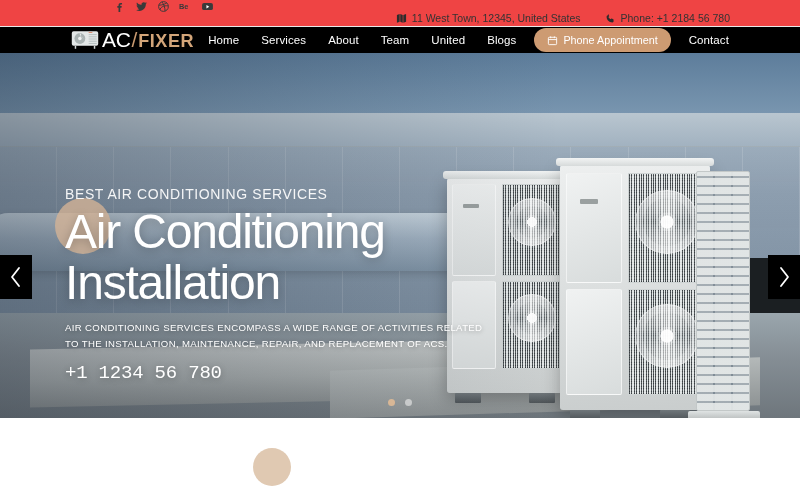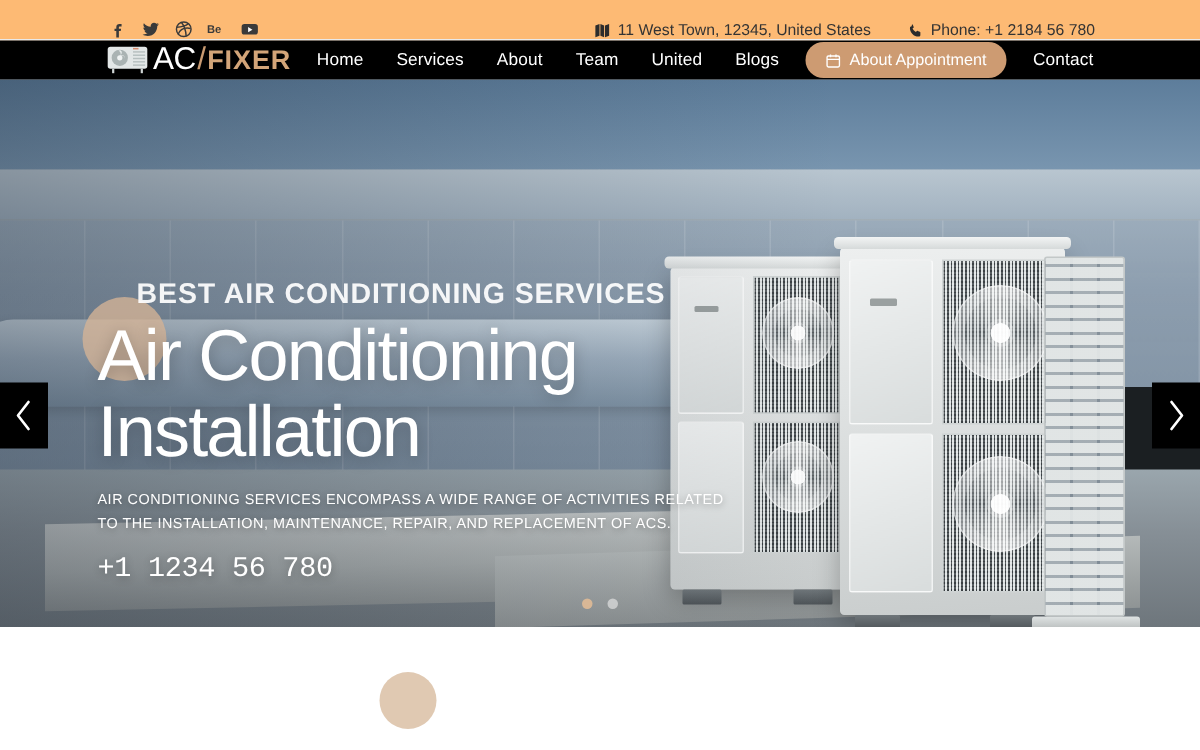--- a/index.html
+++ b/index.html
@@ -5,22 +5,22 @@
   * { margin:0; padding:0; box-sizing:border-box; }
   html,body { width:800px; height:500px; overflow:hidden; }
   body {
     font-family:"Liberation Sans", sans-serif;
     background:#ffffff;
     -webkit-font-smoothing:antialiased;
   }
 
   
   .topbar{
-    height:27px; background:#fdba74; display:flex; align-items:flex-end;
-    padding:0 70px 0 72px; border-bottom:1px solid #e9e9e9;
+    height:27px; background:#ef4444; display:flex; align-items:flex-start;
+    padding:0 70px 0 113px; border-bottom:1px solid #e9e9e9;
   }
   .social{ display:flex; align-items:center; gap:9px; }
   .social .s-ico{
     width:13px; height:13px; display:flex; align-items:center; justify-content:center;
     color:#3a3a3a; cursor:pointer;
   }
   .social .s-ico svg{ display:block; }
   .topbar-right{ margin-left:auto; display:flex; align-items:center; gap:24px; }
   .tb-item{ display:flex; align-items:center; gap:5px; font-size:10.5px; color:#333; white-space:nowrap;margin-top:12px; }
   .tb-item .ti-ico{ width:11px; height:11px; display:flex; align-items:center; justify-content:center; color:#2c2c2c; }
@@ -110,21 +110,21 @@
   .hero-overlay{ position:absolute; inset:0;
      background:linear-gradient(90deg, rgba(25,35,48,0.30) 0%, rgba(25,35,48,0.10) 45%, rgba(25,35,48,0) 70%); }
 
   
   .hero-inner{ position:absolute; left:0; top:0; width:100%; height:100%; }
   .deco-circle{
     position:absolute; left:55px; top:145px; width:56px; height:56px; border-radius:50%;
     background:rgba(213,180,150,0.78);
   }
   .hero-content{ position:absolute; left:65px; top:133px; width:430px; }
-  .eyebrow{ color:rgba(255,255,255,0.92); font-size:19px; letter-spacing:0.6px; font-weight:700;margin-left:26px; }
+  .eyebrow{ color:rgba(255,255,255,0.92); font-size:14px; letter-spacing:0.6px; font-weight:400; }
   .h1{ color:#ffffff; font-size:48px; line-height:51px; font-weight:400; letter-spacing:-1.2px;
        margin-top:4px; text-shadow:0 2px 10px rgba(0,0,0,0.25); }
   .hero-desc{ color:#ffffff; font-size:9.6px; line-height:16px; letter-spacing:0.35px; margin-top:12px;
        text-shadow:0 1px 4px rgba(0,0,0,0.35); }
   .hero-phone{ color:#ffffff; font-size:19px; font-weight:400; margin-top:10px; letter-spacing:-0.2px;
        text-shadow:0 1px 6px rgba(0,0,0,0.3);font-family:Liberation Mono, monospace; }
 
   .arrow{
     position:absolute; top:202px; width:32px; height:44px; background:#000000;
     display:flex; align-items:center; justify-content:center; cursor:pointer;
@@ -228,21 +228,21 @@
     <a href="#">Team</a>
     <a href="#">United</a>
     <a href="#">Blogs</a>
     <button class="btn-appt">
       <span class="cal-ico">
         <svg width="11" height="11" viewBox="0 0 24 24" fill="none" stroke="#ffffff" stroke-width="2">
             <rect x="3" y="5" width="18" height="16" rx="2"></rect>
             <path d="M3 10h18M8 3v4M16 3v4"></path>
           </svg>
       </span>
-      <span>About Appointment</span>
+      <span>Phone Appointment</span>
     </button>
     <a href="#">Contact</a>
   </nav>
 </div>
 
 <div class="hero">
 
   <div class="hero-bg">
     <div class="sky"></div>
     <div class="wall"></div>

